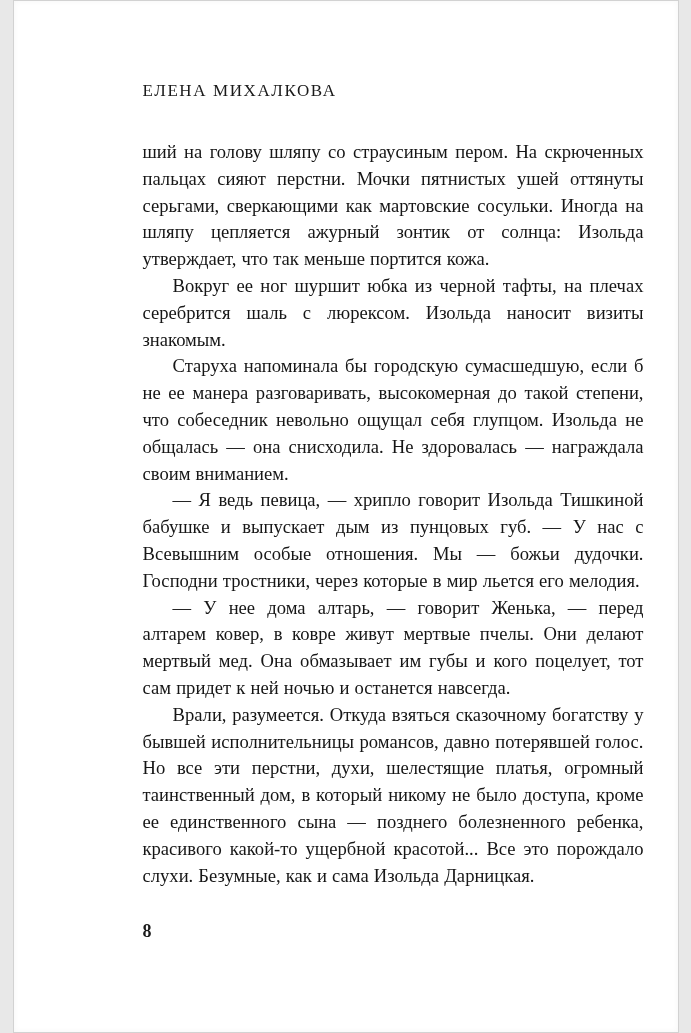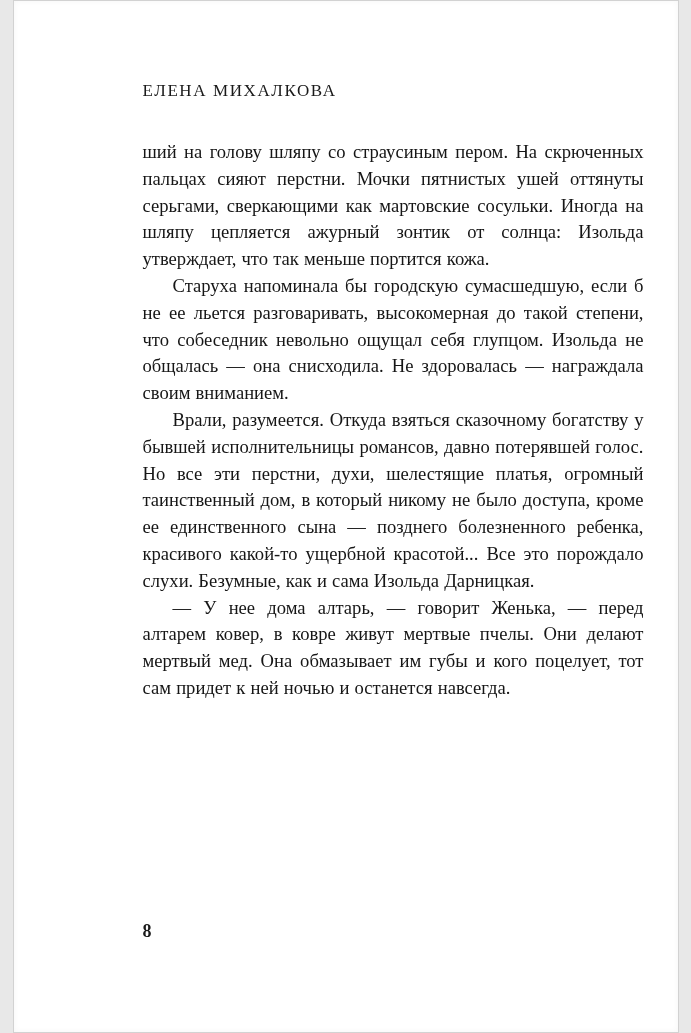--- a/index.html
+++ b/index.html
@@ -53,19 +53,21 @@
     }
   </style>
 </head>
 <body>
 
 <div class="page">
   <div class="text-block">
     <div class="running-head">ЕЛЕНА МИХАЛКОВА</div>
     <div class="body-text">
       <p class="no-indent">ший на голову шляпу со страусиным пером. На скрюченных пальцах сияют перстни. Мочки пятнистых ушей оттянуты серьгами, сверкающими как мартовские сосульки. Иногда на шляпу цепляется ажурный зонтик от солнца: Изольда утверждает, что так меньше портится кожа.</p>
-      <p>Старуха напоминала бы городскую сумасшедшую, если б не ее льется разговаривать, высокомерная до такой степени, что собеседник невольно ощущал себя глупцом. Изольда не общалась — она снисходила. Не здоровалась — награждала своим вниманием.</p>
+      <p>Вокруг ее ног шуршит юбка из черной тафты, на плечах серебрится шаль с люрексом. Изольда наносит визиты знакомым.</p>
+      <p>Старуха напоминала бы городскую сумасшедшую, если б не ее манера разговаривать, высокомерная до такой степени, что собеседник невольно ощущал себя глупцом. Изольда не общалась — она снисходила. Не здоровалась — награждала своим вниманием.</p>
+      <p>— Я ведь певица, — хрипло говорит Изольда Тишкиной бабушке и выпускает дым из пунцовых губ. — У нас с Всевышним особые отношения. Мы — божьи дудочки. Господни тростники, через которые в мир льется его мелодия.</p>
+      <p>— У нее дома алтарь, — говорит Женька, — перед алтарем ковер, в ковре живут мертвые пчелы. Они делают мертвый мед. Она обмазывает им губы и кого поцелует, тот сам придет к ней ночью и останется навсегда.</p>
       <p>Врали, разумеется. Откуда взяться сказочному богатству у бывшей исполнительницы романсов, давно потерявшей голос. Но все эти перстни, духи, шелестящие платья, огромный таинственный дом, в который никому не было доступа, кроме ее единственного сына — позднего болезненного ребенка, красивого какой-то ущербной красотой... Все это порождало слухи. Безумные, как и сама Изольда Дарницкая.</p>
-      <p>— У нее дома алтарь, — говорит Женька, — перед алтарем ковер, в ковре живут мертвые пчелы. Они делают мертвый мед. Она обмазывает им губы и кого поцелует, тот сам придет к ней ночью и останется навсегда.</p>
     </div>
   </div>
   <div class="page-number">8</div>
 </div>
 
 </body></html>

